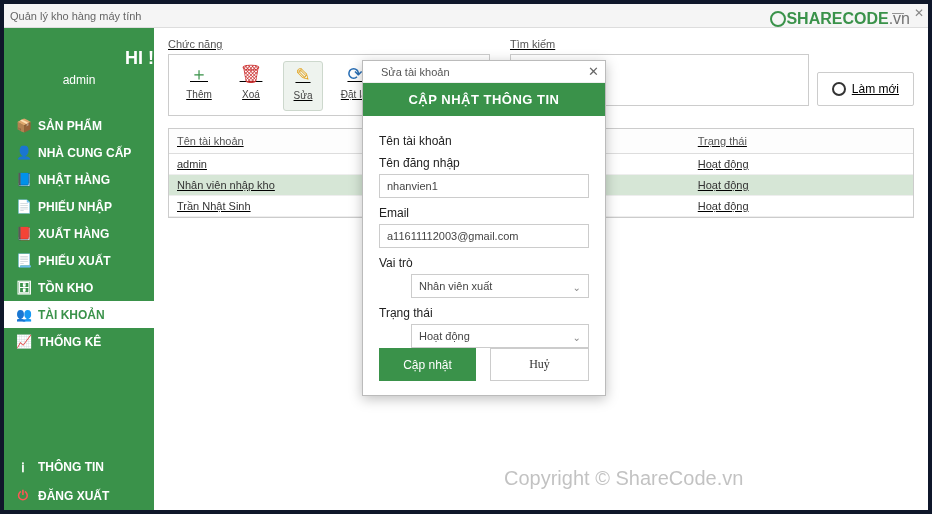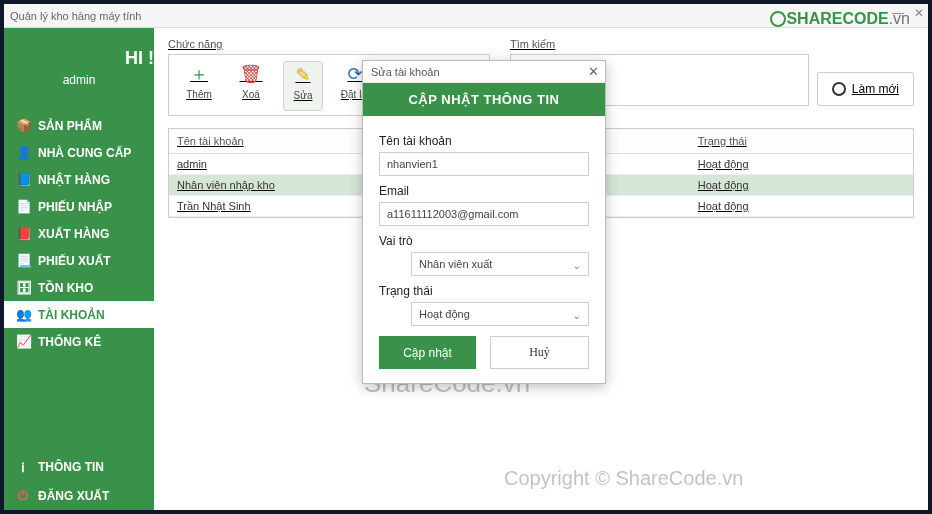--- a/index.html
+++ b/index.html
@@ -44,30 +44,30 @@
 
 .table-wrap { margin-top:12px; border:1px solid #ccc; }
 table { width:100%; border-collapse:collapse; font-size:11px; color:#333;}
 th { background:#fdfdfd; font-weight:400; color:#555; padding:6px 8px; text-align:left; border-bottom:1px solid #ddd;}
 td { padding:4px 8px; border-bottom:1px solid #eee;}
 tr.sel td { background:#d6e6d6; }
 
 .watermark1 { position:absolute; left:210px; top:340px; font-size:26px; color:rgba(120,120,120,0.45); font-weight:500; pointer-events:none; }
 .watermark2 { position:absolute; left:350px; bottom:20px; font-size:20px; color:rgba(120,120,120,0.45); font-weight:500; pointer-events:none; }
 .modal { position:absolute; left:358px; top:56px; width:244px; background:#fff; border:1px solid #bbb; box-shadow:0 3px 12px rgba(0,0,0,.25); z-index:5;}
-.modal-title { height:22px; display:flex; align-items:center; padding:0 8px; font-size:11px; color:#555; border-bottom:1px solid #eee;}
+.modal-title { height:22px; display:flex; align-items:center; padding:0 18px; font-size:11px; color:#555; border-bottom:1px solid #eee;}
 .modal-close { position:absolute; right:6px; top:3px; cursor:pointer; color:#666; font-size:13px;}
 .modal-header { background:#3a924a; color:#fff; text-align:center; font-weight:600; font-size:13px; padding:9px 0; letter-spacing:.5px;}
 .modal-body { padding:10px 16px 14px 16px; }
 .fld-label { font-size:12px; color:#222; margin:8px 0 4px 0; font-weight:500;}
 .fld-input { width:100%; border:1px solid #ccc; padding:5px 7px; font-size:11px; color:#444;}
 .fld-select { width:100%; border:1px solid #ccc; padding:5px 7px; font-size:11px; color:#444; background:#fff; position:relative;}
 .sel-wrap { position:relative;margin-left:32px; }
 .sel-caret { position:absolute; right:8px; top:8px; font-size:10px; color:#888;}
-.modal-actions { display:flex; gap:14px; margin-top:10px;}
+.modal-actions { display:flex; gap:14px; margin-top:0;}
 .btn-primary { flex:1; background:#3a924a; color:#fff; border:none; padding:8px 0; font-size:12px; cursor:pointer;}
 .btn-secondary { flex:1; background:#fff; color:#333; border:1px solid #ccc; padding:8px 0; font-size:12px; cursor:pointer;font-family:Liberation Serif, serif;}
 </style>
 </head>
 <body>
 
 <div class="window">
   <div class="titlebar">
     <span>Quản lý kho hàng máy tính</span>
     <div class="win-controls">
@@ -215,20 +215,21 @@
     </div>
   </div>
 
   <div class="modal">
     <div class="modal-title">Sửa tài khoản</div>
     <span class="modal-close">✕</span>
     <div class="modal-header">CẬP NHẬT THÔNG TIN</div>
     <div class="modal-body">
       <div class="fld-label">Tên tài khoản</div>
 
+      <div class="fld-label">Tên đăng nhập</div>
       <input class="fld-input" value="nhanvien1" style="">
 
       <div class="fld-label">Email</div>
       <input class="fld-input" value="a11611112003@gmail.com" style="">
 
       <div class="fld-label">Vai trò</div>
       <div class="sel-wrap">
         <div class="fld-select">Nhân viên xuất</div>
         <span class="sel-caret">⌄</span>
       </div>

